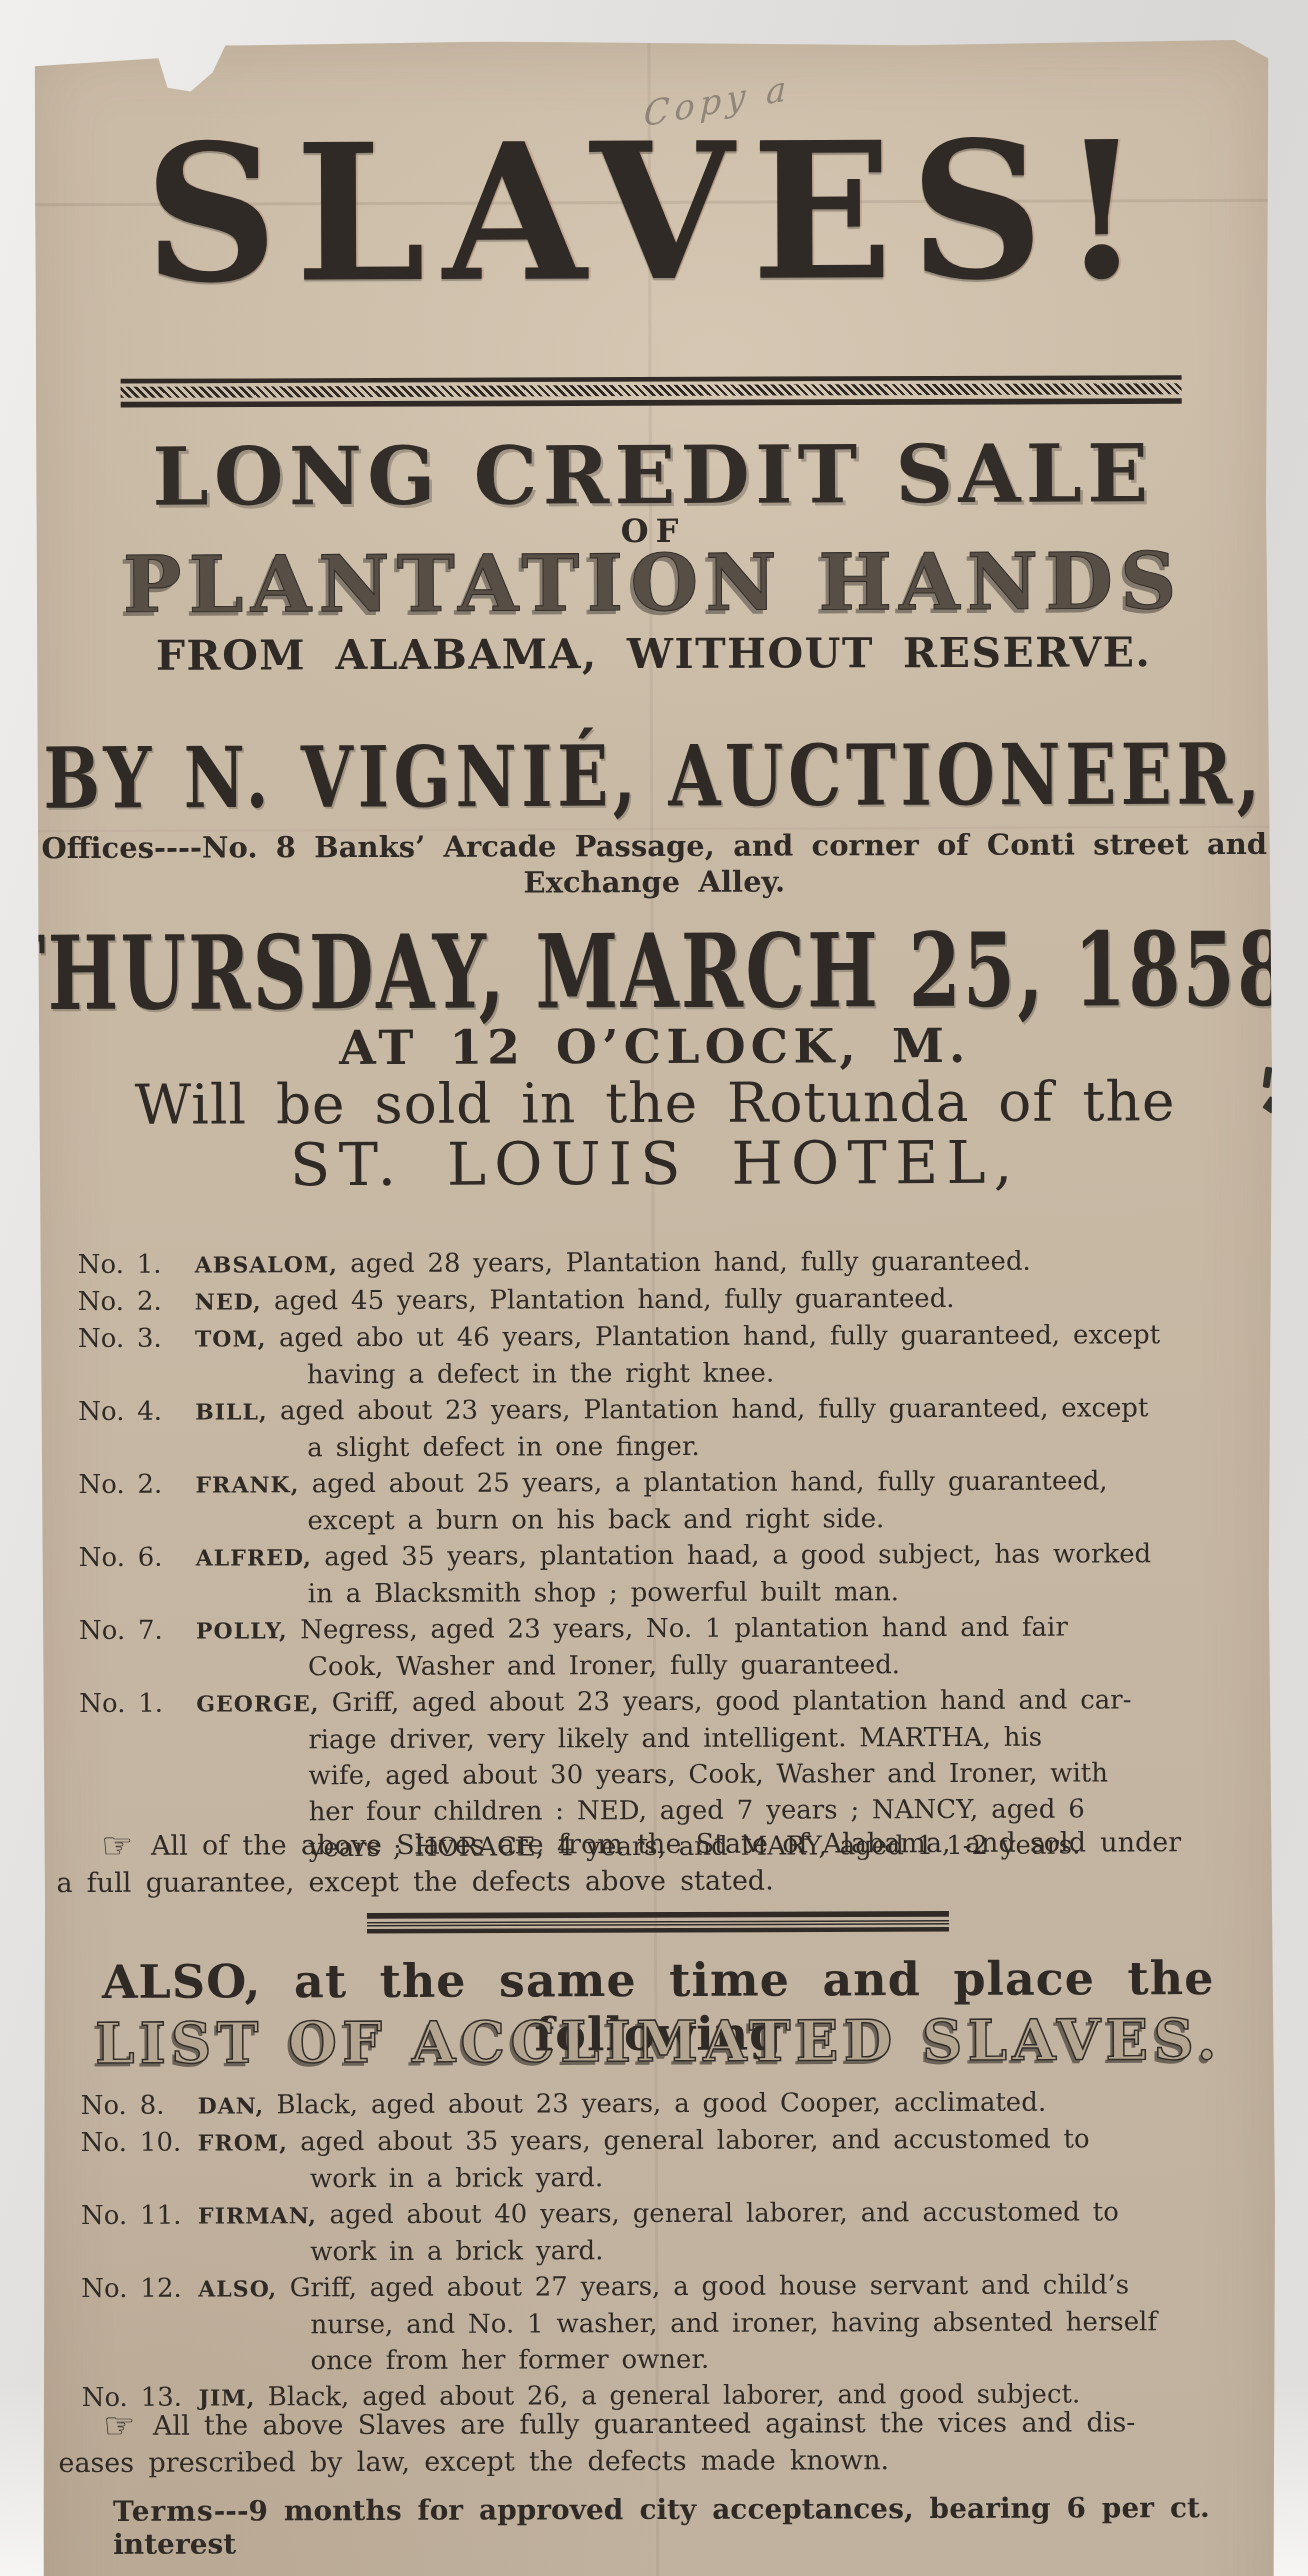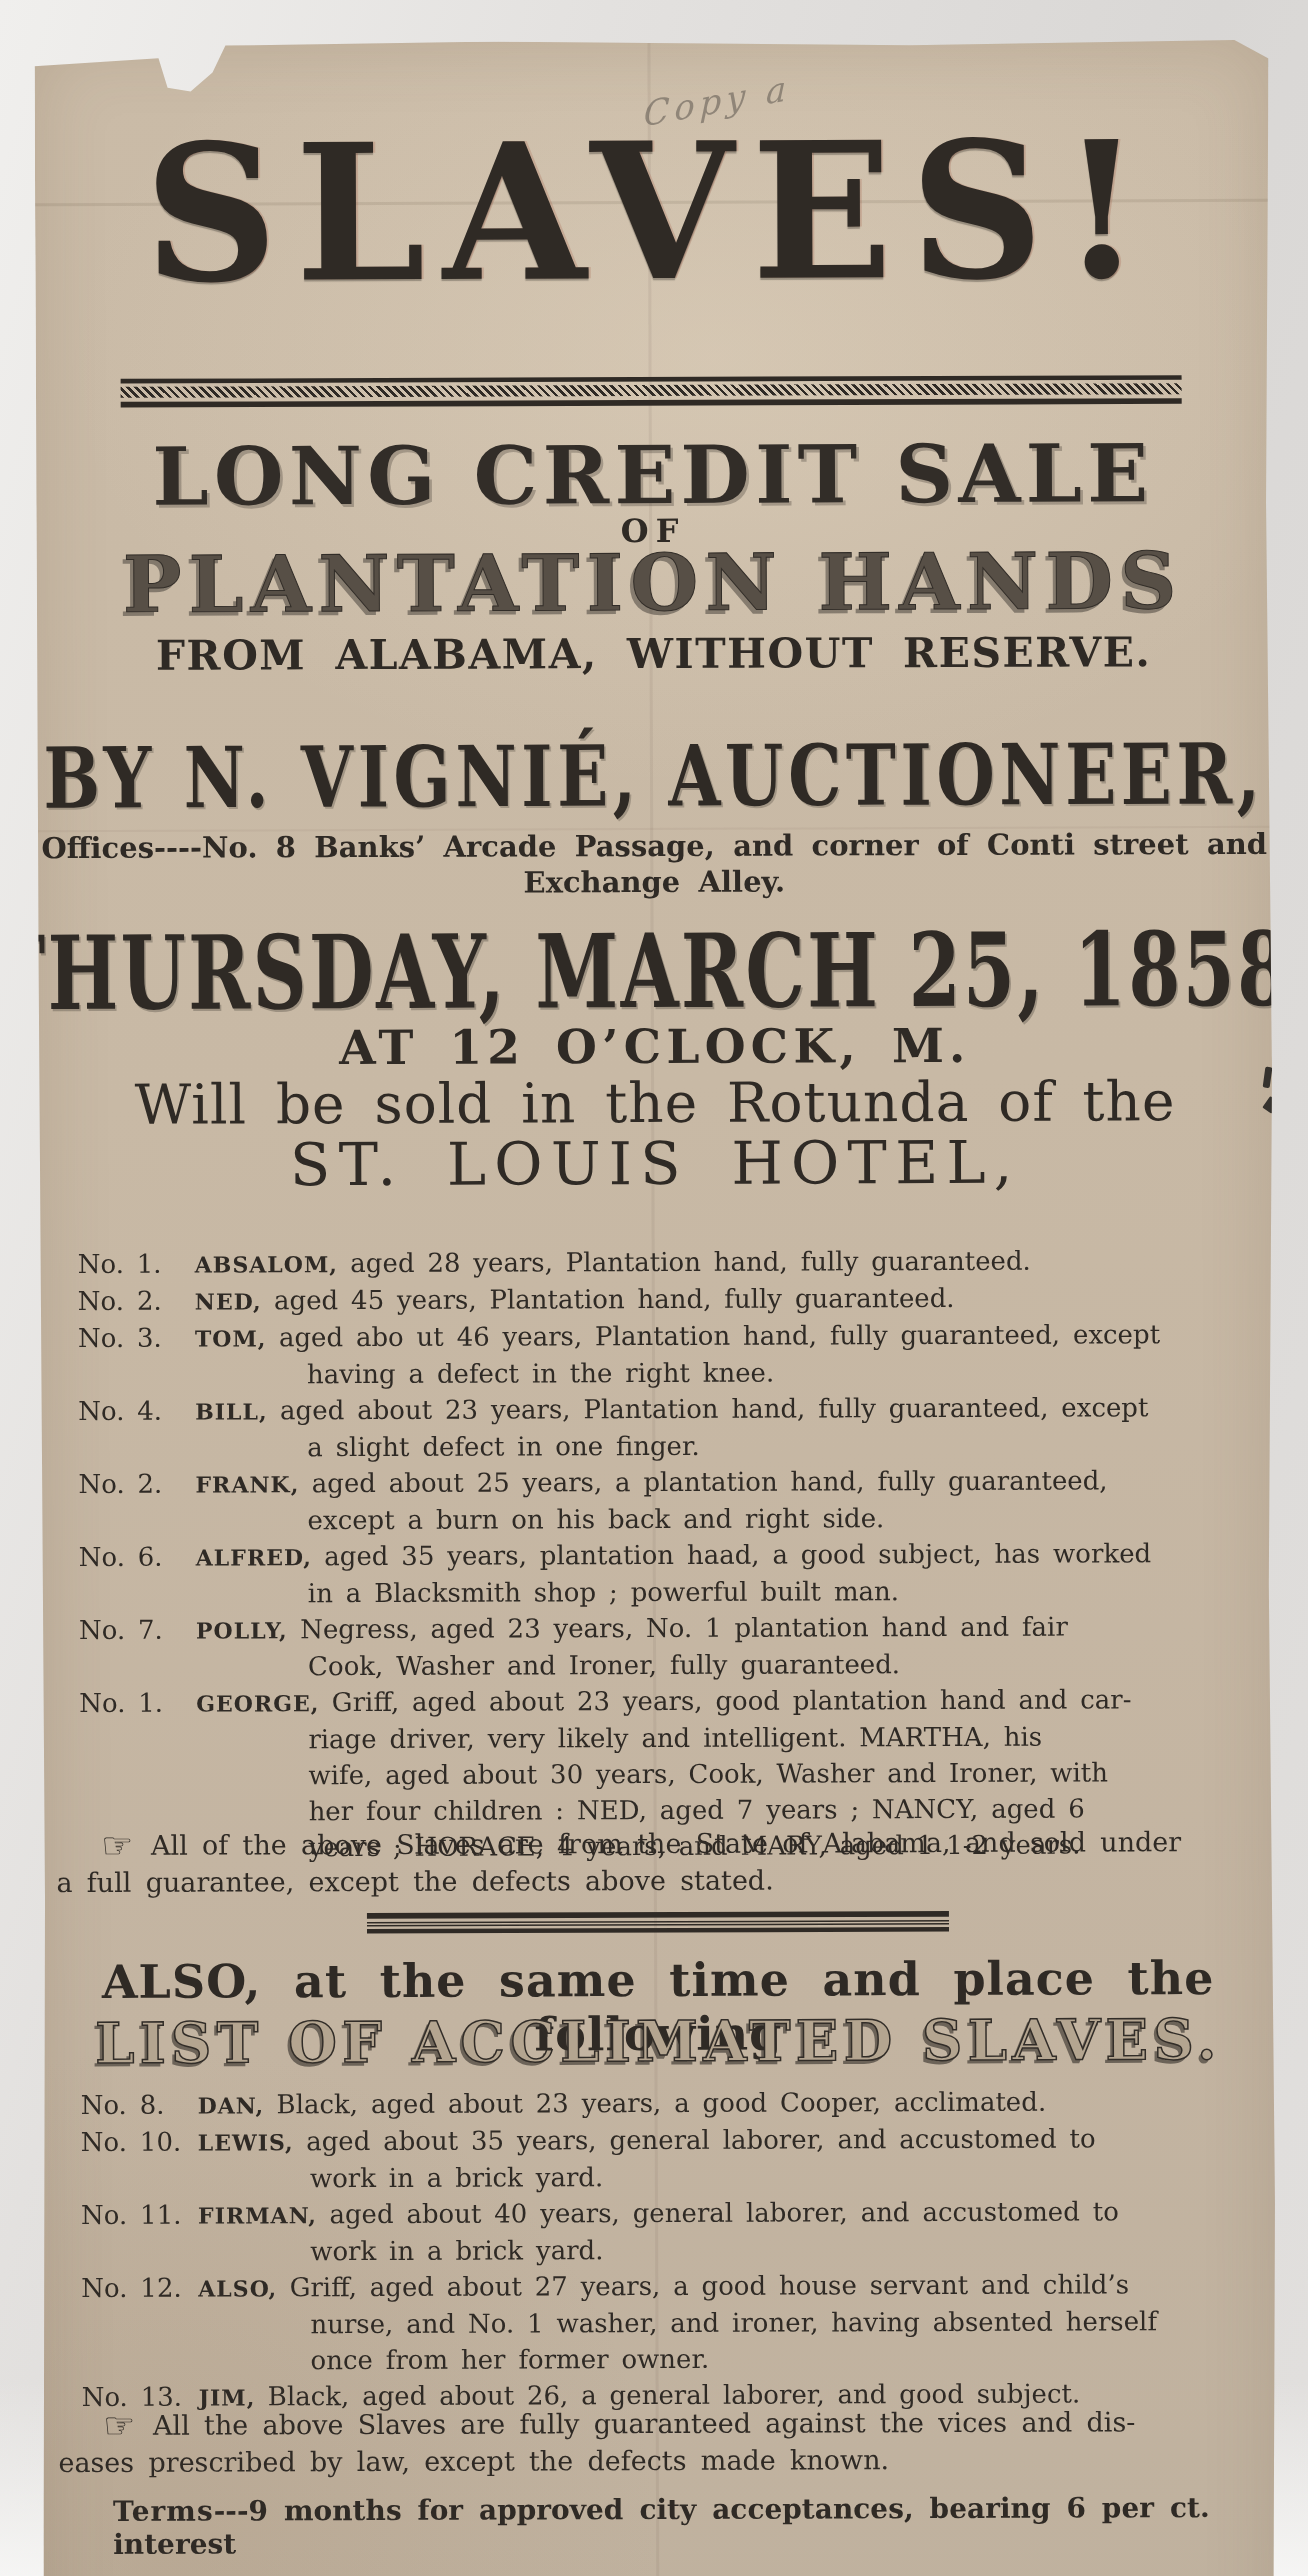--- a/index.html
+++ b/index.html
@@ -165,21 +165,21 @@
     <div>a full guarantee, except the defects above stated.</div>
   </div>
 
   <div class="divider2"></div>
 
   <div class="abs ctr also-line ink">ALSO, at the same time and place the following</div>
   <div class="abs ctr acclimated">LIST OF ACCLIMATED SLAVES.</div>
 
   <div class="lots2">
     <div class="lot-line"><span class="lot-no">No.  8.</span><span class="lot-name">DAN,</span><span>Black, aged about 23 years, a good Cooper, acclimated.</span></div>
-    <div class="lot-line"><span class="lot-no">No. 10.</span><span class="lot-name">LEWIS,</span><span>aged about 35 years, general laborer, and accustomed to</span></div>
+    <div class="lot-line"><span class="lot-no">No. 10.</span><span class="lot-name">FROM,</span><span>aged about 35 years, general laborer, and accustomed to</span></div>
     <div class="lot-line cont">work in a brick yard.</div>
     <div class="lot-line"><span class="lot-no">No. 11.</span><span class="lot-name">FIRMAN,</span><span>aged about 40 years, general laborer, and accustomed to</span></div>
     <div class="lot-line cont">work in a brick yard.</div>
     <div class="lot-line"><span class="lot-no">No. 12.</span><span class="lot-name">ALSO,</span><span>Griff, aged about 27 years, a good house servant and child’s</span></div>
     <div class="lot-line cont">nurse, and No. 1 washer, and ironer, having absented herself</div>
     <div class="lot-line cont">once from her former owner.</div>
     <div class="lot-line"><span class="lot-no">No. 13.</span><span class="lot-name">JIM,</span><span>Black, aged about 26, a general laborer, and good subject.</span></div>
   </div>
 
   <div class="note note2">

